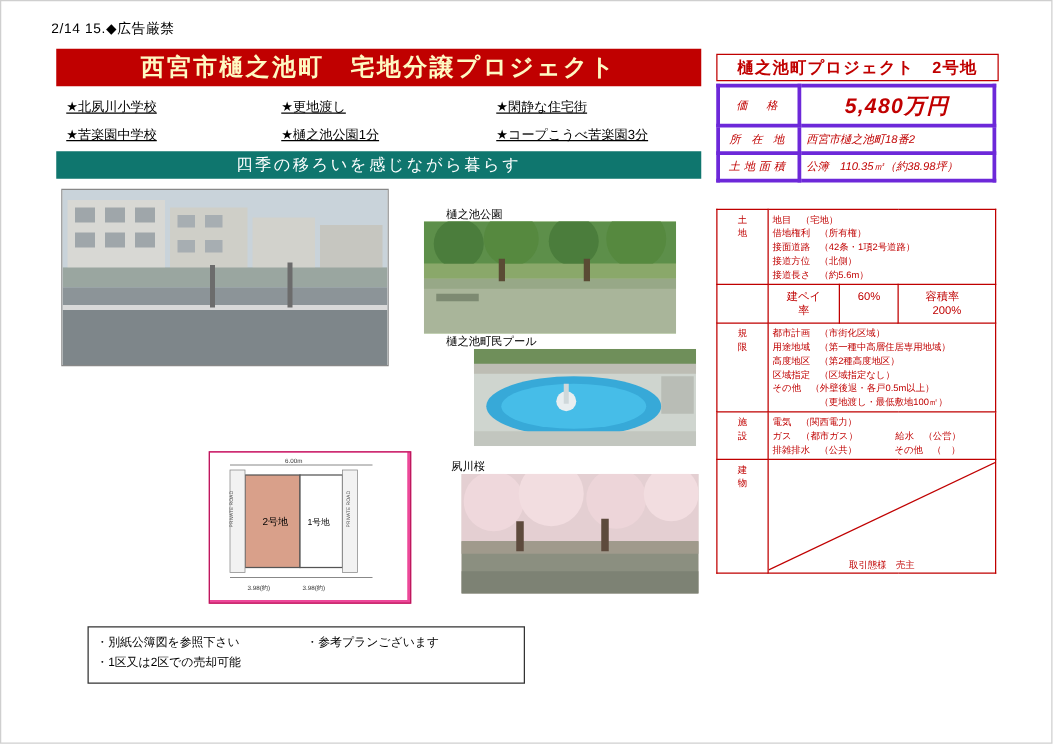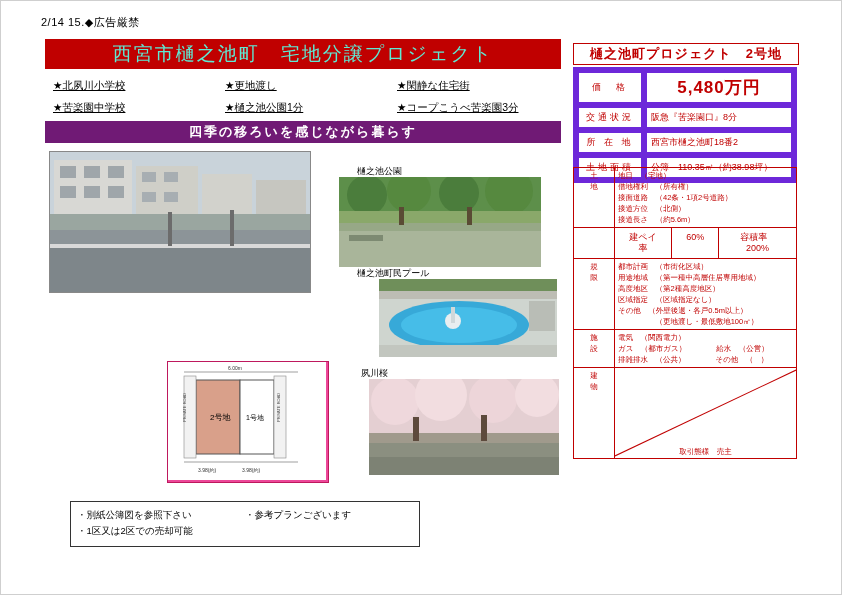--- a/index.html
+++ b/index.html
@@ -15,35 +15,35 @@
     position:absolute;left:0;top:0;width:842px;height:595px;
     border:1px solid #cfcfcf;
     box-sizing:border-box;
   }
   .topnote{
     position:absolute;left:40px;top:14px;font-size:11px;letter-spacing:.5px;
   }
   
   .title-bar{
     position:absolute;left:44px;top:38px;width:516px;height:30px;
-    background:#c00000;color:#5eead4;
+    background:#c00000;color:#fef9c3;
     display:flex;align-items:center;justify-content:center;
-    font-size:19px;font-weight:normal;letter-spacing:2px;
+    font-size:19px;font-weight:bold;letter-spacing:2px;
   }
   .feature-box{
     position:absolute;left:44px;top:74px;width:516px;height:44px;
     display:grid;grid-template-columns:1fr 1fr 1fr;grid-template-rows:1fr 1fr;
     font-size:10.5px;
   }
   .feature-box div{display:flex;align-items:center;padding-left:8px;text-decoration:underline;}
   .subtitle-bar{
     position:absolute;left:44px;top:120px;width:516px;height:22px;
-    background:#701a75;color:#fff;
+    background:#0f766e;color:#fff;
     display:flex;align-items:center;justify-content:center;
-    font-size:13px;font-weight:bold;letter-spacing:2px;
+    font-size:13px;font-weight:normal;letter-spacing:2px;
   }
   
   .photo{position:absolute;overflow:hidden;}
   .photo-main{left:48px;top:150px;width:260px;height:140px;border:1px solid #888;}
   .photo-park{left:338px;top:176px;width:202px;height:90px;}
   .photo-pool{left:378px;top:278px;width:178px;height:78px;}
   .photo-sakura{left:368px;top:378px;width:190px;height:96px;}
   .cap{position:absolute;font-size:9px;}
   .cap1{left:356px;top:164px;}
   .cap2{left:356px;top:266px;}
@@ -65,21 +65,21 @@
   .r-title{
     position:absolute;left:572px;top:42px;width:224px;height:20px;
     border:1px solid #c00000;color:#c00000;
     display:flex;align-items:center;justify-content:center;
     font-size:13px;font-weight:bold;letter-spacing:1px;
   }
   .spec-table{
     position:absolute;left:572px;top:66px;width:224px;
     border-collapse:collapse;font-size:9px;
   }
-  .spec-table td{border:6px solid #6d28d9;padding:3px 4px;color:#c00000;}
+  .spec-table td{border:3px solid #6d28d9;padding:3px 4px;color:#c00000;font-style:italic;}
   .spec-table td.lbl{width:54px;text-align:center;letter-spacing:3px;}
   .spec-table td.price{font-size:17px;font-weight:bold;text-align:center;letter-spacing:1px;}
   .detail-table{
     position:absolute;left:572px;top:166px;width:224px;
     border-collapse:collapse;font-size:7.5px;color:#c00000;
   }
   .detail-table td{border:1px solid #c00000;padding:2px 3px;vertical-align:top;line-height:11px;}
   .detail-table td.side{width:12px;text-align:center;letter-spacing:0;}
   .kenpei td{text-align:center;font-size:9px;padding:4px 14px;}
   .bigcell{height:86px;position:relative;}
@@ -220,24 +220,20 @@
 
   <div class="r-title">樋之池町プロジェクト　2号地</div>
 
   <table class="spec-table">
     <tbody>
         <tr>
       <td class="lbl">価　格</td>
       <td class="price">5,480万円</td>
     </tr>
     <tr>
-      <td class="lbl">交通状況</td>
-      <td>阪急『苦楽園口』8分</td>
-    </tr>
-    <tr>
       <td class="lbl">所 在 地</td>
       <td>西宮市樋之池町18番2</td>
     </tr>
     <tr>
       <td class="lbl">土地面積</td>
       <td>公簿　110.35㎡（約38.98坪）</td>
     </tr>
   </tbody>
     </table>
 

